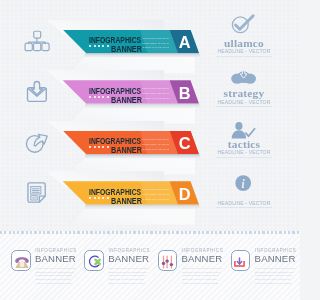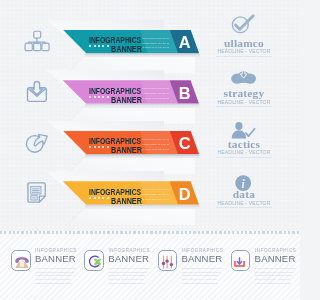--- a/index.html
+++ b/index.html
@@ -281,21 +281,20 @@
               <path d="M8.8 17.6h4.0"></path>
             </g>
           </svg>
         </div>
         <div class="righticon">
           <svg viewBox="0 0 30 21">
             <circle cx="14.2" cy="16.1" r="7.9" fill="#8eaac8"></circle>
             <text x="14.2" y="20.7" text-anchor="middle" font-family="Liberation Serif, serif" font-style="italic" font-weight="bold" font-size="11.5" fill="#f0f1f4">i</text>
           </svg>
         </div>
-        <div class="rh">data</div>
         <div class="rs">HEADLINE - VECTOR</div>
         <div class="rc"><span>Lorem ipsum dolor sit amet, consectetur adipiscing elit.</span></div>
       </div>
     </div>
   <div id="cards">
       <div class="card" style="left: 11.2px;">
         <div class="cardicon">
           <svg viewBox="0 0 18 18">
             <path d="M2.2 9.0c0-2.1 3.0-3.7 6.8-3.7s6.8 1.6 6.8 3.7c0 1.2-.75 1.95-1.85 1.95s-1.85-.75-1.85-1.95c0-1.05-1.4-1.6-3.1-1.6s-3.1.55-3.1 1.6c0 1.2-.75 1.95-1.85 1.95S2.2 10.2 2.2 9.0z" fill="#a072ae"></path>
             <path d="M6.0 9.8h6.0l3.3 5.1c.3.5-.05 1.1-.66 1.1H3.36c-.61 0-.96-.6-.66-1.1z" fill="#dcc09c"></path>

